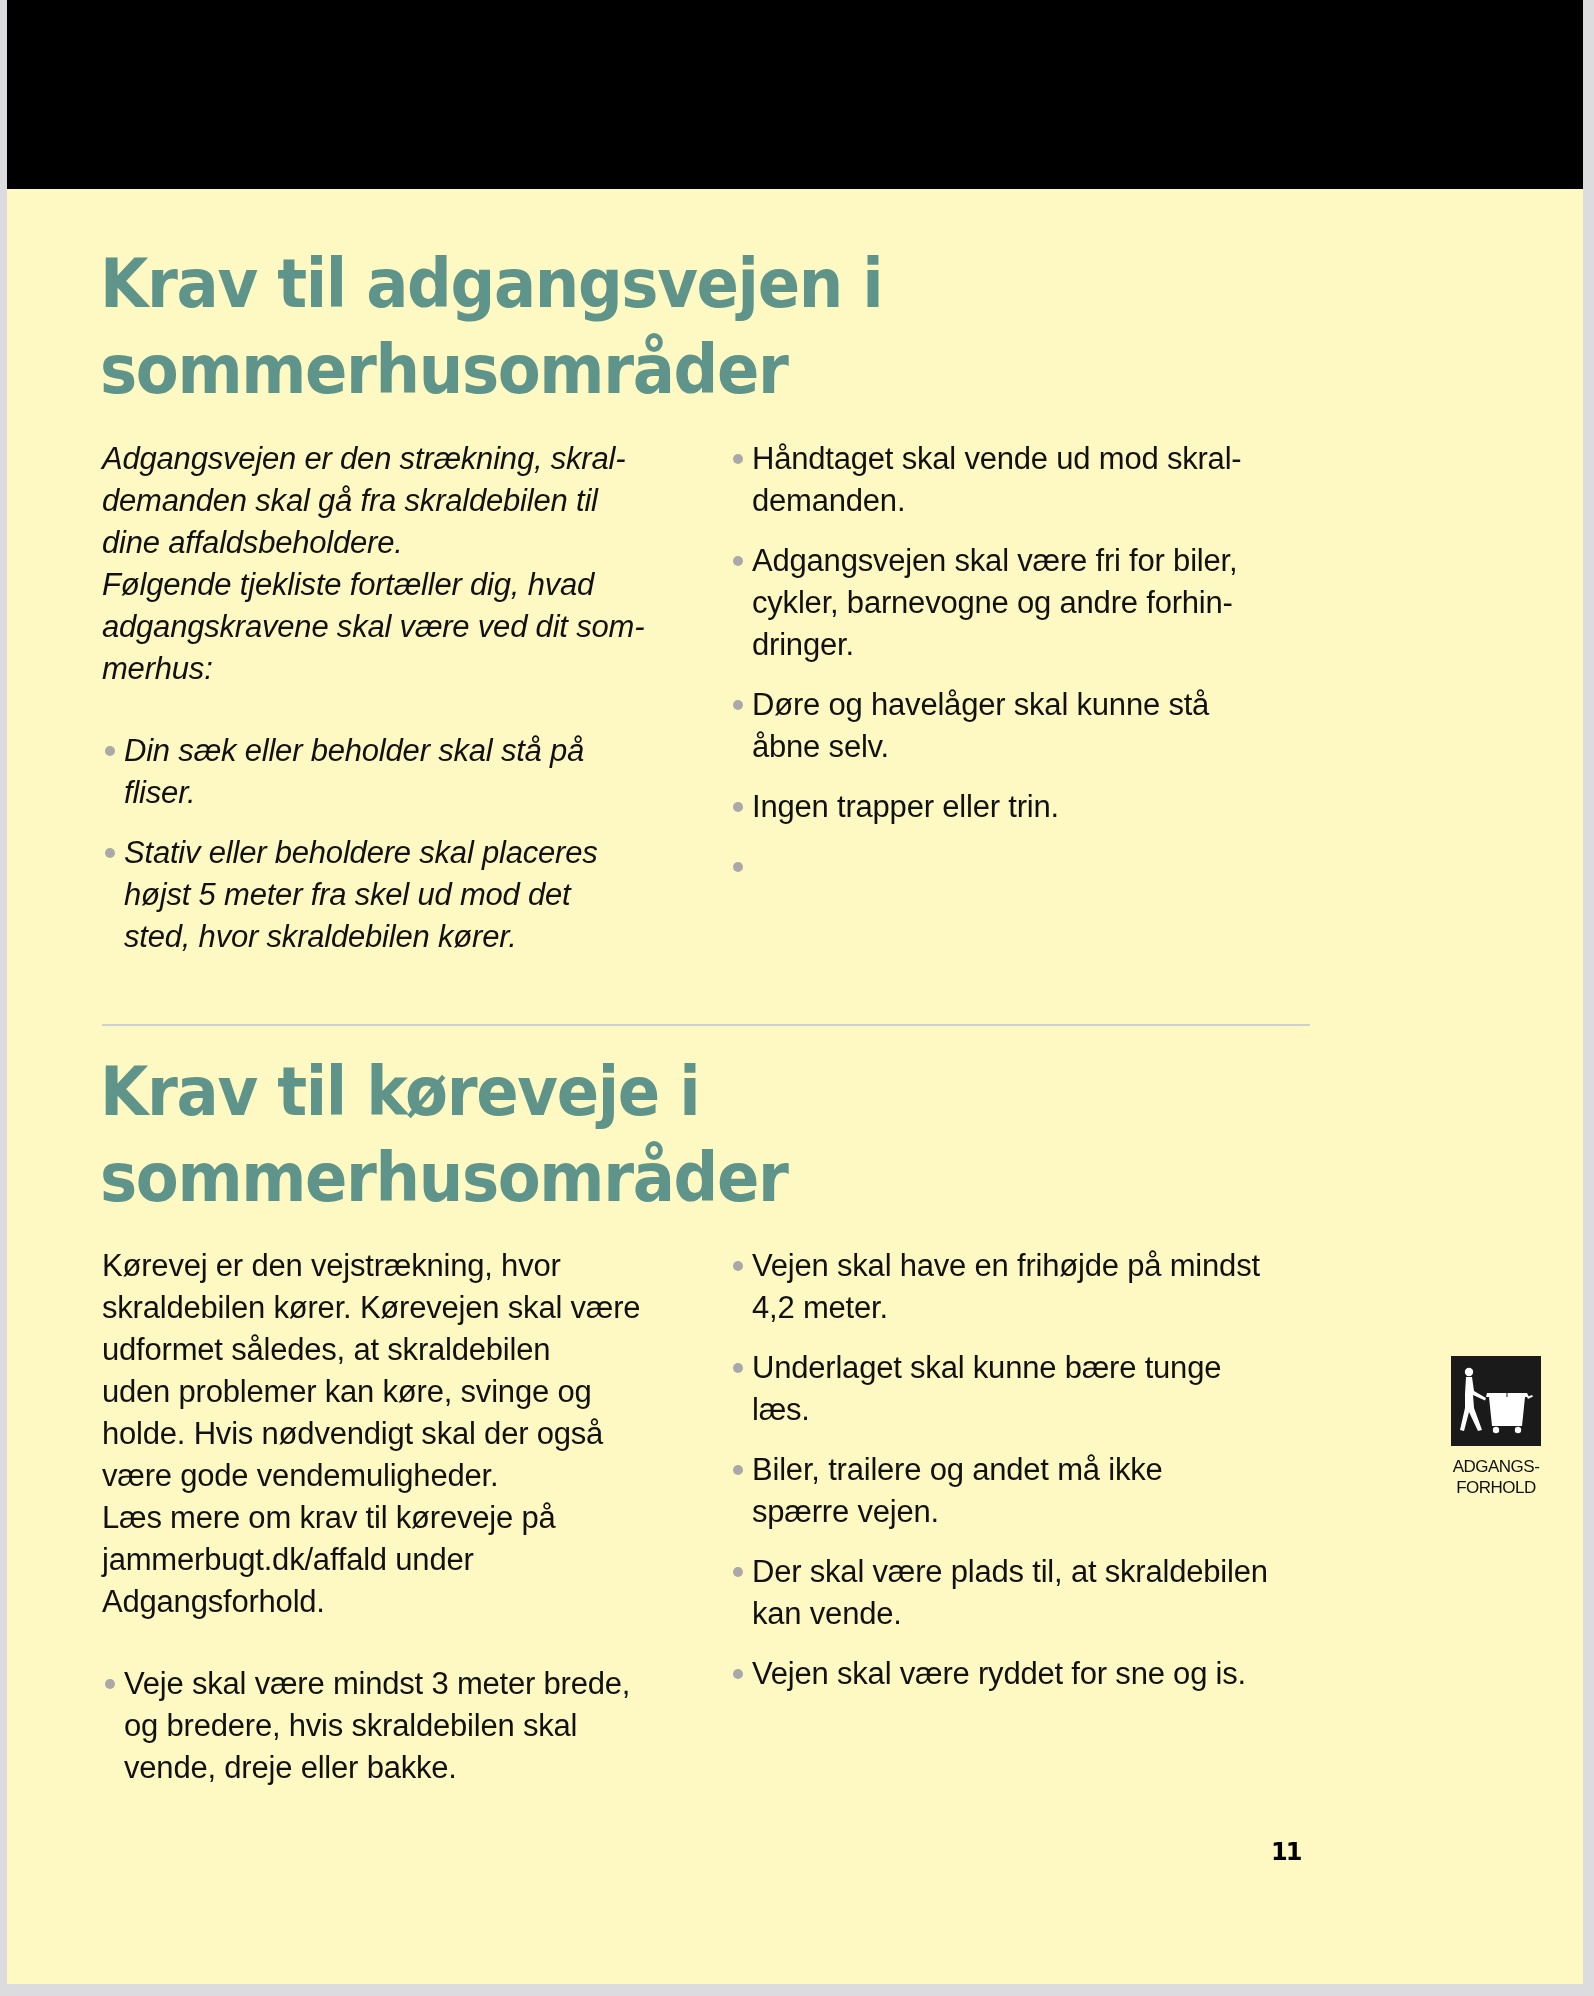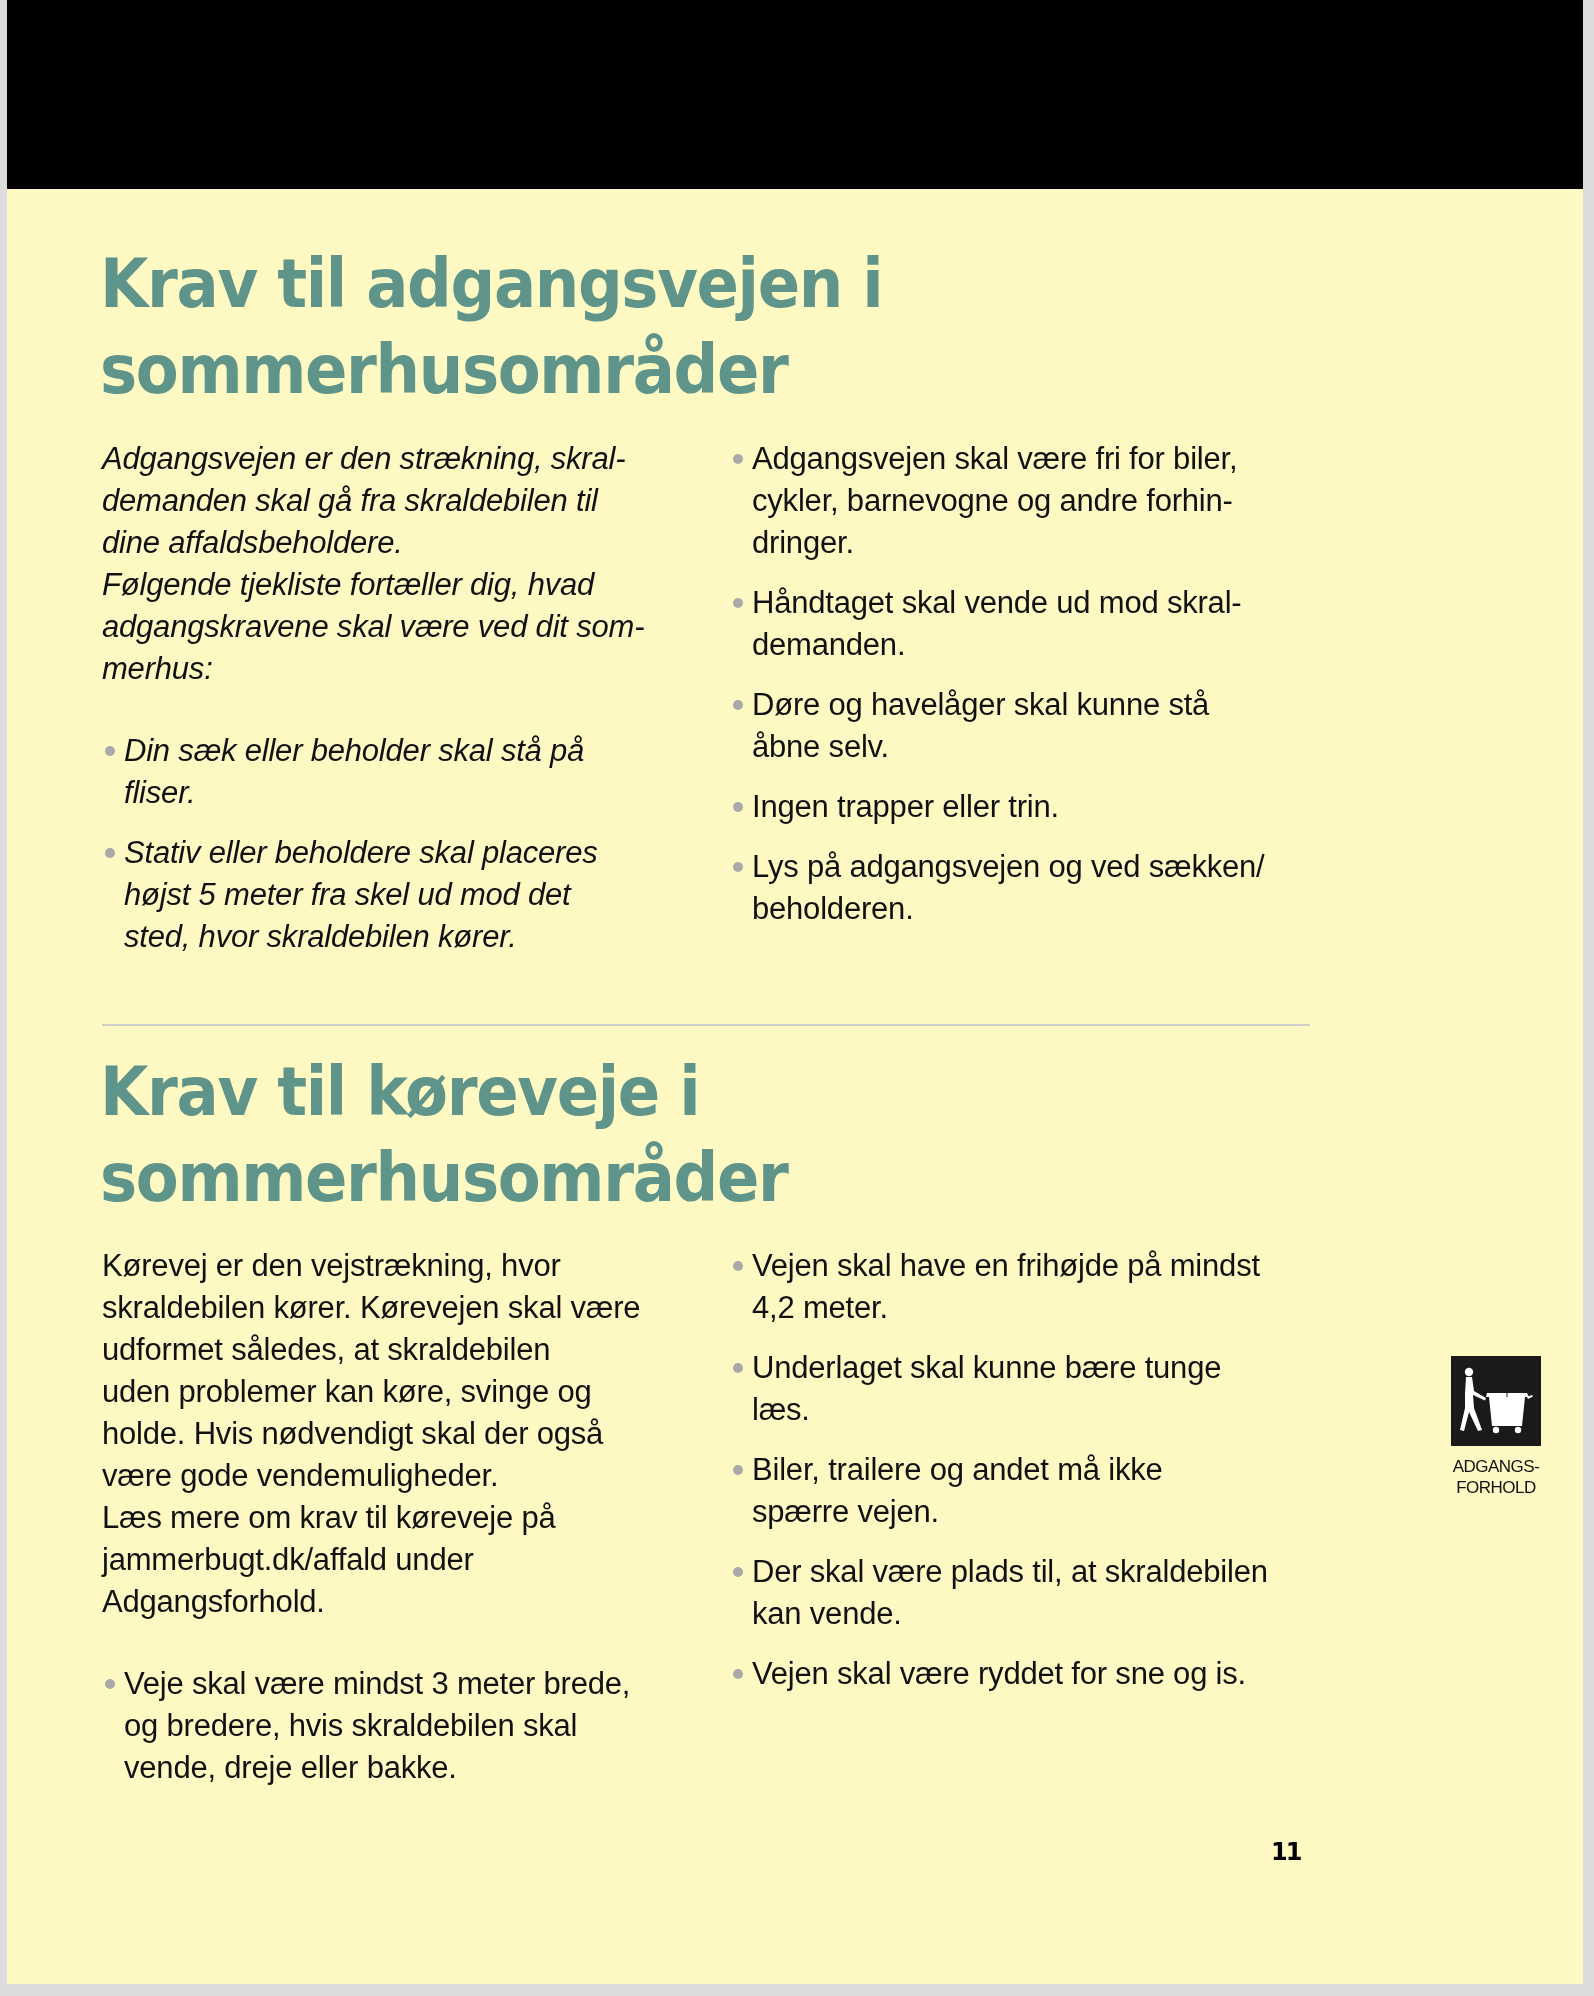--- a/index.html
+++ b/index.html
@@ -156,30 +156,29 @@
       <li><span class="dot"></span><span>Din sæk eller beholder skal stå på
 fliser.</span></li>
       <li><span class="dot"></span><span>Stativ eller beholdere skal placeres
 højst 5 meter fra skel ud mod det
 sted, hvor skraldebilen kører.</span></li>
     </ul>
   </div>
 
   <div class="col col-right s1">
     <ul class="bullets">
+      <li><span class="dot"></span><span>Håndtaget skal vende ud mod skral-
+demanden.</span></li>
       <li><span class="dot"></span><span>Adgangsvejen skal være fri for biler,
 cykler, barnevogne og andre forhin-
 dringer.</span></li>
-      <li><span class="dot"></span><span>Håndtaget skal vende ud mod skral-
-demanden.</span></li>
       <li><span class="dot"></span><span>Døre og havelåger skal kunne stå
 åbne selv.</span></li>
       <li><span class="dot"></span><span>Ingen trapper eller trin.</span></li>
-      <li><span class="dot"></span><span>Lys på adgangsvejen og ved sækken/
-beholderen.</span></li>
+      <li><span class="dot"></span></li>
     </ul>
   </div>
 
   <div class="divider"></div>
 
   <h1 class="section-title title-2" style="white-space: pre-line;">Krav til køreveje i
 sommerhusområder</h1>
 
   <div class="col col-left s2">
     <div class="intro">

